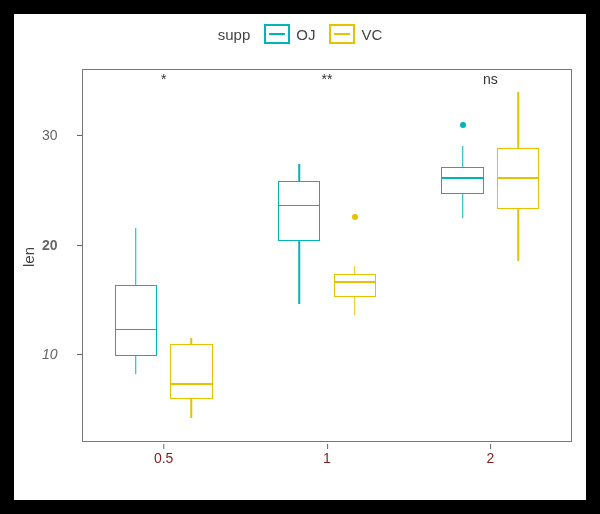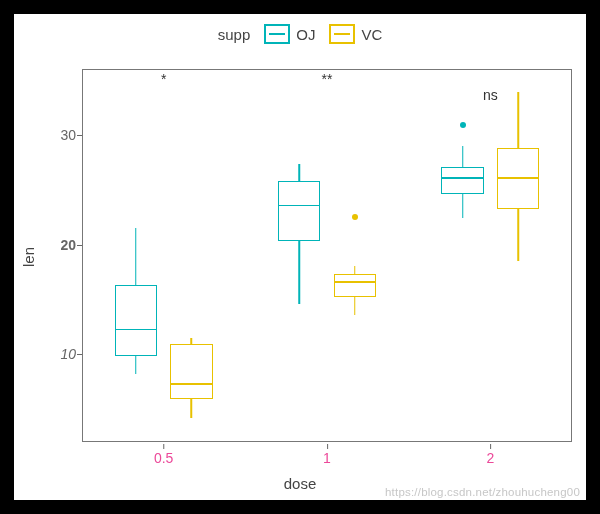--- a/index.html
+++ b/index.html
@@ -81,38 +81,38 @@
   .panel-border {
     position: absolute;
     left: 0; top: 0; right: 0; bottom: 0;
     border: 1px solid #777;
     pointer-events: none;
   }
   .ytick {
     position: absolute;
     left: -40px;
     width: 34px;
-    text-align: right;
+    text-align: left;
     font-size: 14px;
     color: #666;
     transform: translateY(50%);
   }
   .ytick .tickmark {
     position: absolute;
     right: -6px;
     top: 50%;
     width: 5px;
     height: 1px;
     background: #666;
   }
   .xtick {
     position: absolute;
     bottom: -24px;
     font-size: 14px;
-    color: #ec4899;
+    color: #7f1d1d;
     transform: translateX(-50%);
     text-align: left;
   }
   .xtick .tickmark {
     position: absolute;
     left: 50%;
     top: -6px;
     width: 1px;
     height: 5px;
     background: #666;
@@ -168,33 +168,32 @@
 
     <div class="legend">
       <span class="title">supp</span>
       <span class="swatch swatch-oj"></span>
       <span>OJ</span>
       <span class="swatch swatch-vc" style="margin-left:8px;"></span>
       <span>VC</span>
     </div>
 
     <div class="yaxis-title">len</div>
-    <div class="xaxis-title">dose</div>
 
     <div class="plot" id="plot">
       <div class="panel-border"></div>
     <div class="ytick" style="bottom: 87.7647px; font-style: italic;">10<span class="tickmark"></span></div>
         <div class="ytick" style="bottom: 197.471px; font-weight: bold;">20<span class="tickmark"></span></div>
         <div class="ytick" style="bottom: 307.176px;">30<span class="tickmark"></span></div>
         <div class="xtick" style="left: 81.6667px;">0.5<span class="tickmark"></span></div>
         <div class="xtick" style="left: 245px;">1<span class="tickmark"></span></div>
         <div class="xtick" style="left: 408.333px;">2<span class="tickmark"></span></div>
         <div class="sig" style="left: 81.6667px; top: 2px;">*</div>
         <div class="sig" style="left: 245px; top: 2px;">**</div>
-        <div class="sig" style="left: 408.333px; top: 2px; margin-top: 16px;">ns</div>
+        <div class="sig" style="left: 408.333px; top: 2px;">ns</div>
         <div class="whisker oj" style="color: rgb(0, 180, 184); background: rgb(0, 180, 184); left: 53.9px; bottom: 68.0176px; height: 17.5529px;"></div>
         <div class="whisker" style="background: rgb(0, 180, 184); left: 53.9px; bottom: 156.879px; height: 57.0471px;"></div>
         <div class="box oj" style="color: rgb(0, 180, 184); left: 32.6667px; width: 42.4667px; bottom: 85.5706px; height: 71.3088px;">
           <div class="median" style="bottom: 25.3294px;"></div>
         </div>
         <div class="whisker oj" style="color: rgb(0, 180, 184); background: rgb(0, 180, 184); left: 217.233px; bottom: 138.229px; height: 62.5324px;"></div>
         <div class="whisker" style="background: rgb(0, 180, 184); left: 217.233px; bottom: 261.1px; height: 16.4559px;"></div>
         <div class="box oj" style="color: rgb(0, 180, 184); left: 196px; width: 42.4667px; bottom: 200.762px; height: 60.3382px;">
           <div class="median" style="bottom: 34.1059px;"></div>
         </div>
@@ -215,15 +214,14 @@
           <div class="median" style="bottom: 13.2618px;"></div>
         </div>
         <div class="outlier" style="background: rgb(232, 193, 0); left: 272.767px; bottom: 224.897px;"></div>
         <div class="whisker vc" style="color: rgb(232, 193, 0); background: rgb(232, 193, 0); left: 436.1px; bottom: 181.015px; height: 51.5618px;"></div>
         <div class="whisker" style="background: rgb(232, 193, 0); left: 436.1px; bottom: 294.012px; height: 55.95px;"></div>
         <div class="box vc" style="color: rgb(232, 193, 0); left: 414.867px; width: 42.4667px; bottom: 232.576px; height: 61.4353px;">
           <div class="median" style="bottom: 29.7176px;"></div>
         </div>
       </div>
 
-    <div class="watermark">https://blog.csdn.net/zhouhucheng00</div>
   </div>
 </div>
 
 </body></html>

